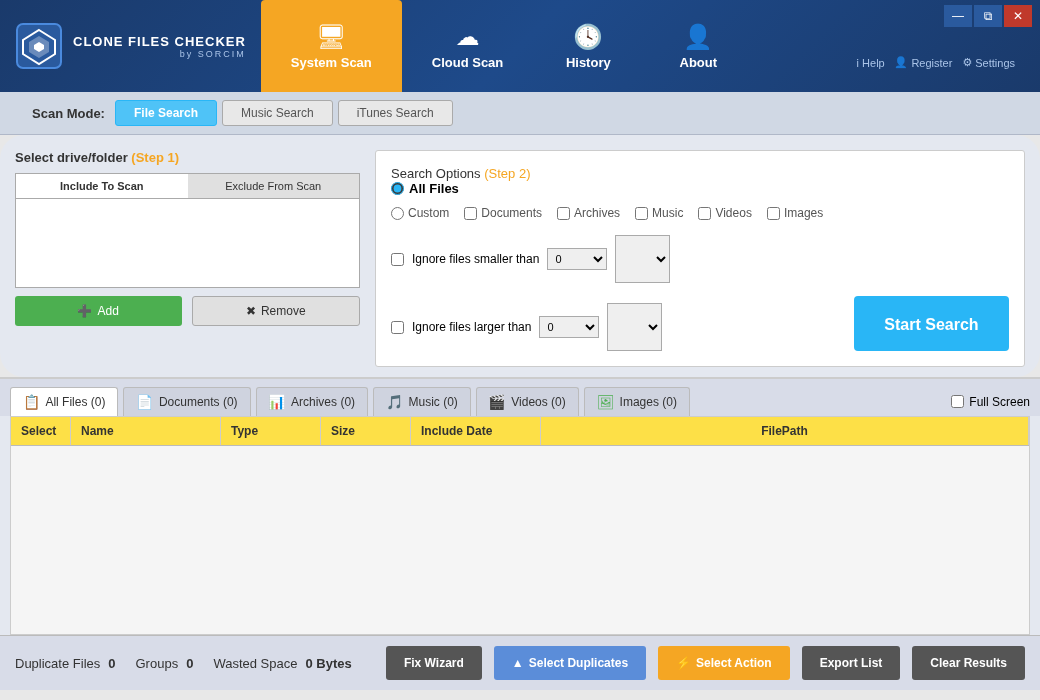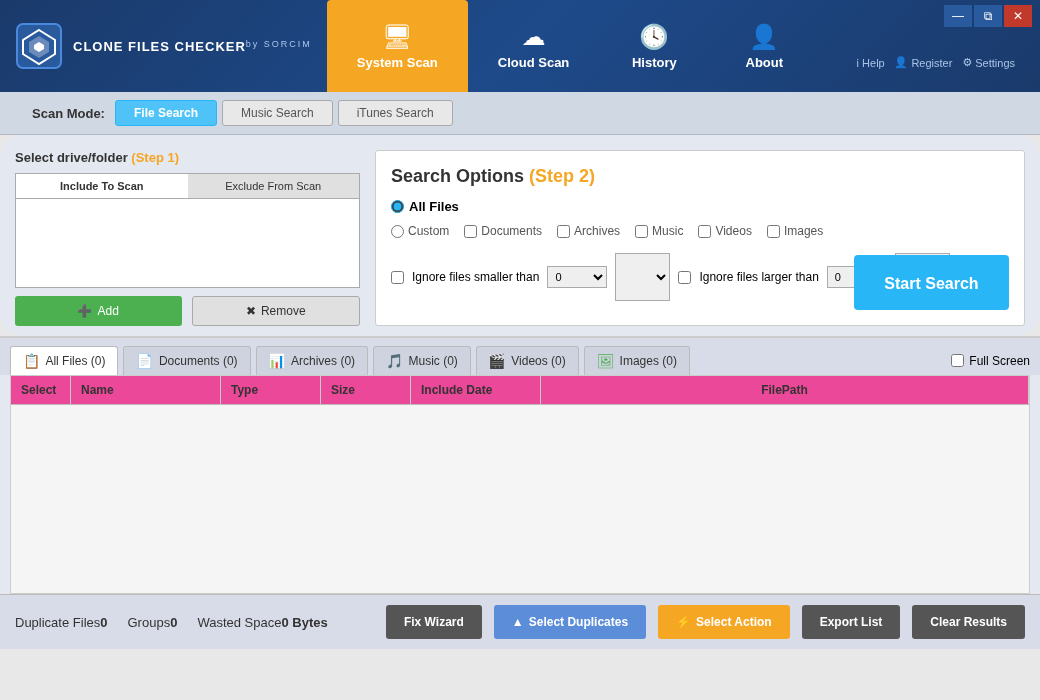--- a/index.html
+++ b/index.html
@@ -20,20 +20,21 @@
       padding: 0 15px;
       min-width: 200px;
     }
     .logo-icon {
       width: 48px;
       height: 48px;
       margin-right: 10px;
     }
     .logo-text {
       display: flex;
+      flex-direction: column;
       text-align: right;
     }
     .logo-title {
       color: white;
       font-size: 13px;
       font-weight: bold;
       letter-spacing: 1px;
     }
     .logo-subtitle {
       color: #aac4e8;
@@ -227,24 +228,23 @@
     
     .right-panel {
       flex: 1;
       background: white;
       border: 1px solid #ccc;
       border-radius: 3px;
       padding: 15px;
       position: relative;
     }
     .search-options-title {
-      font-size: 18px;
-      font-weight: bold;
-      color: #333;
-      margin-bottom: 12px;
+      font-size: 13px;
+      font-weight: normal;
+      color: #333;
     }
     .search-options-title .step {
       color: #f5a623;
     }
     .radio-row {
       display: flex;
       align-items: center;
       gap: 5px;
       margin-bottom: 10px;
     }
@@ -264,22 +264,22 @@
     }
     .checkbox-item {
       display: flex;
       align-items: center;
       gap: 4px;
       font-size: 12px;
       color: #555;
     }
     .filter-rows {
       display: flex;
-      flex-direction: row;
-      gap: 8px;
+      flex-direction: column;
+      gap: 20px;
     }
     .filter-row {
       display: flex;
       align-items: center;
       gap: 8px;
       font-size: 12px;
     }
     .filter-row input[type="checkbox"] { margin: 0; }
     .filter-select {
       width: 60px;
@@ -348,21 +348,21 @@
       gap: 5px;
       font-size: 12px;
     }
     .results-table-area {
       background: white;
       margin: 0 10px 0;
       border: 1px solid #ccc;
     }
     .table-header {
       display: flex;
-      background: #ec4899;
+      background: #fde047;
       border-bottom: 1px solid #bbb;
     }
     .th {
       padding: 7px 10px;
       font-size: 12px;
       font-weight: bold;
       color: #333;
       border-right: 1px solid #ccc;
     }
     .th.select { width: 60px; }
@@ -381,21 +381,21 @@
       background: #d8dce8;
       padding: 10px 15px;
       display: flex;
       align-items: center;
       gap: 20px;
       border-top: 1px solid #bbb;
     }
     .status-info {
       display: flex;
       align-items: center;
-      gap: 0;
+      gap: 8px;
       font-size: 13px;
       color: #333;
     }
     .status-value {
       font-weight: bold;
     }
     .status-actions {
       margin-left: auto;
       display: flex;
       gap: 12px;

